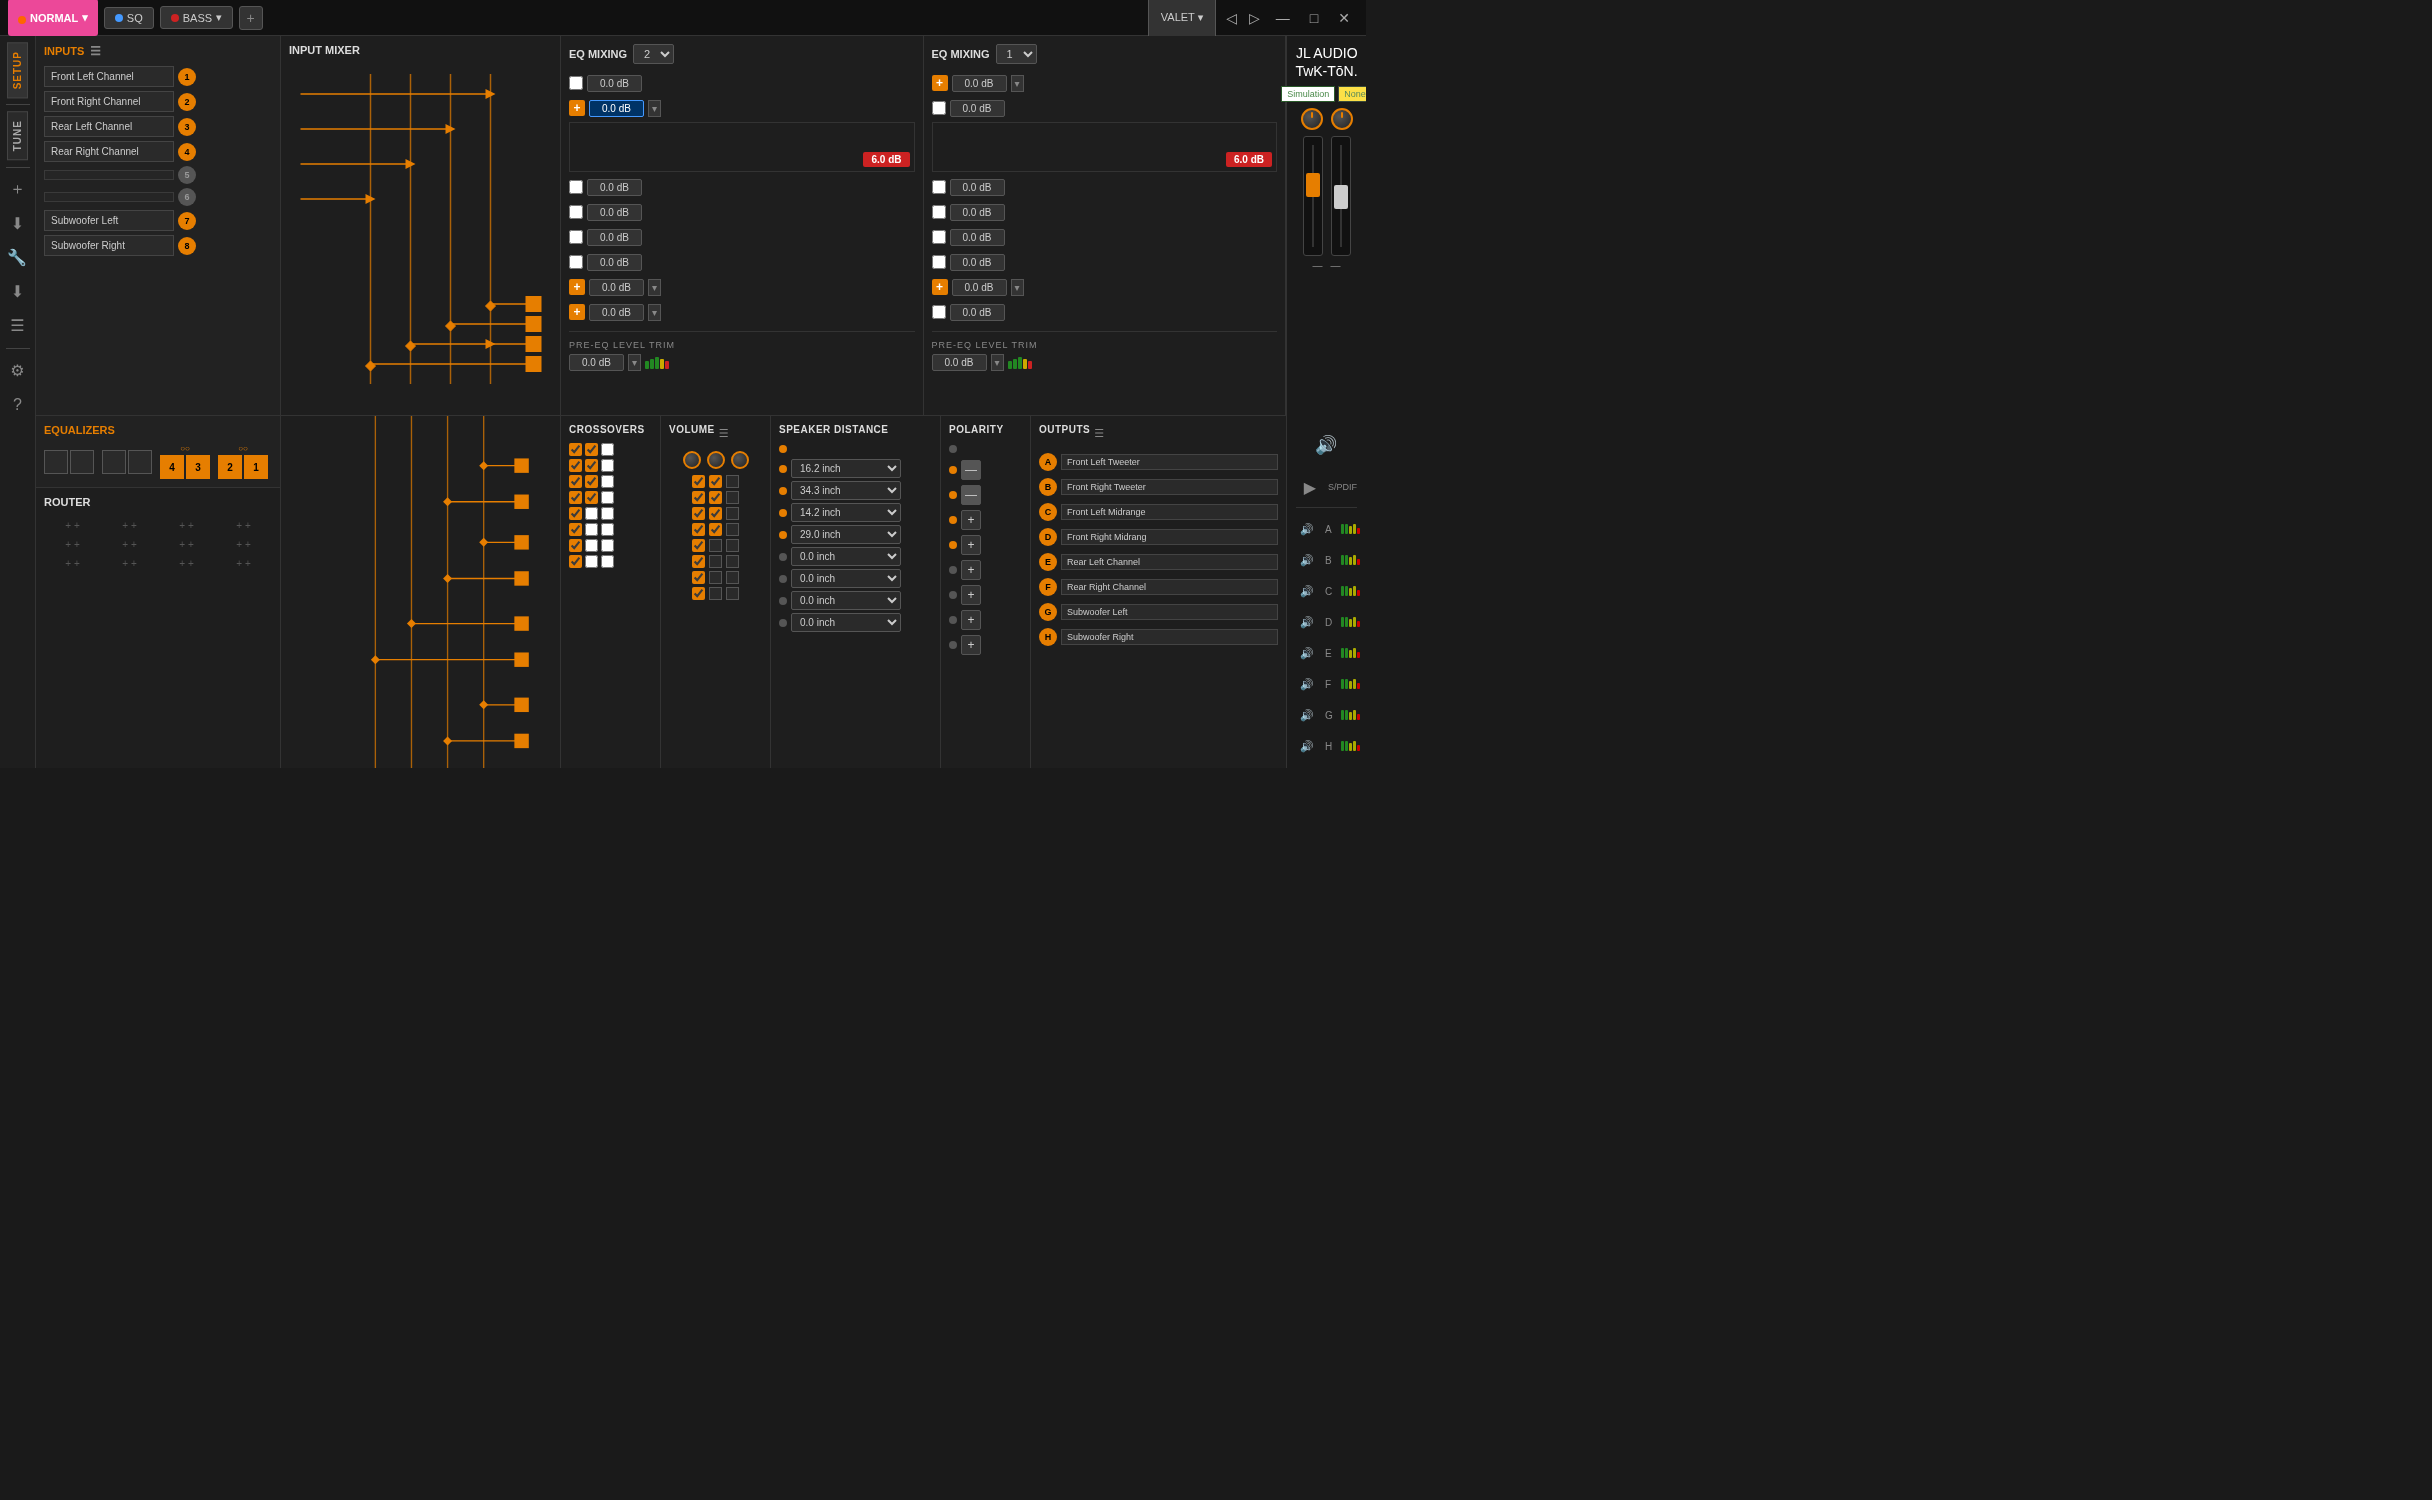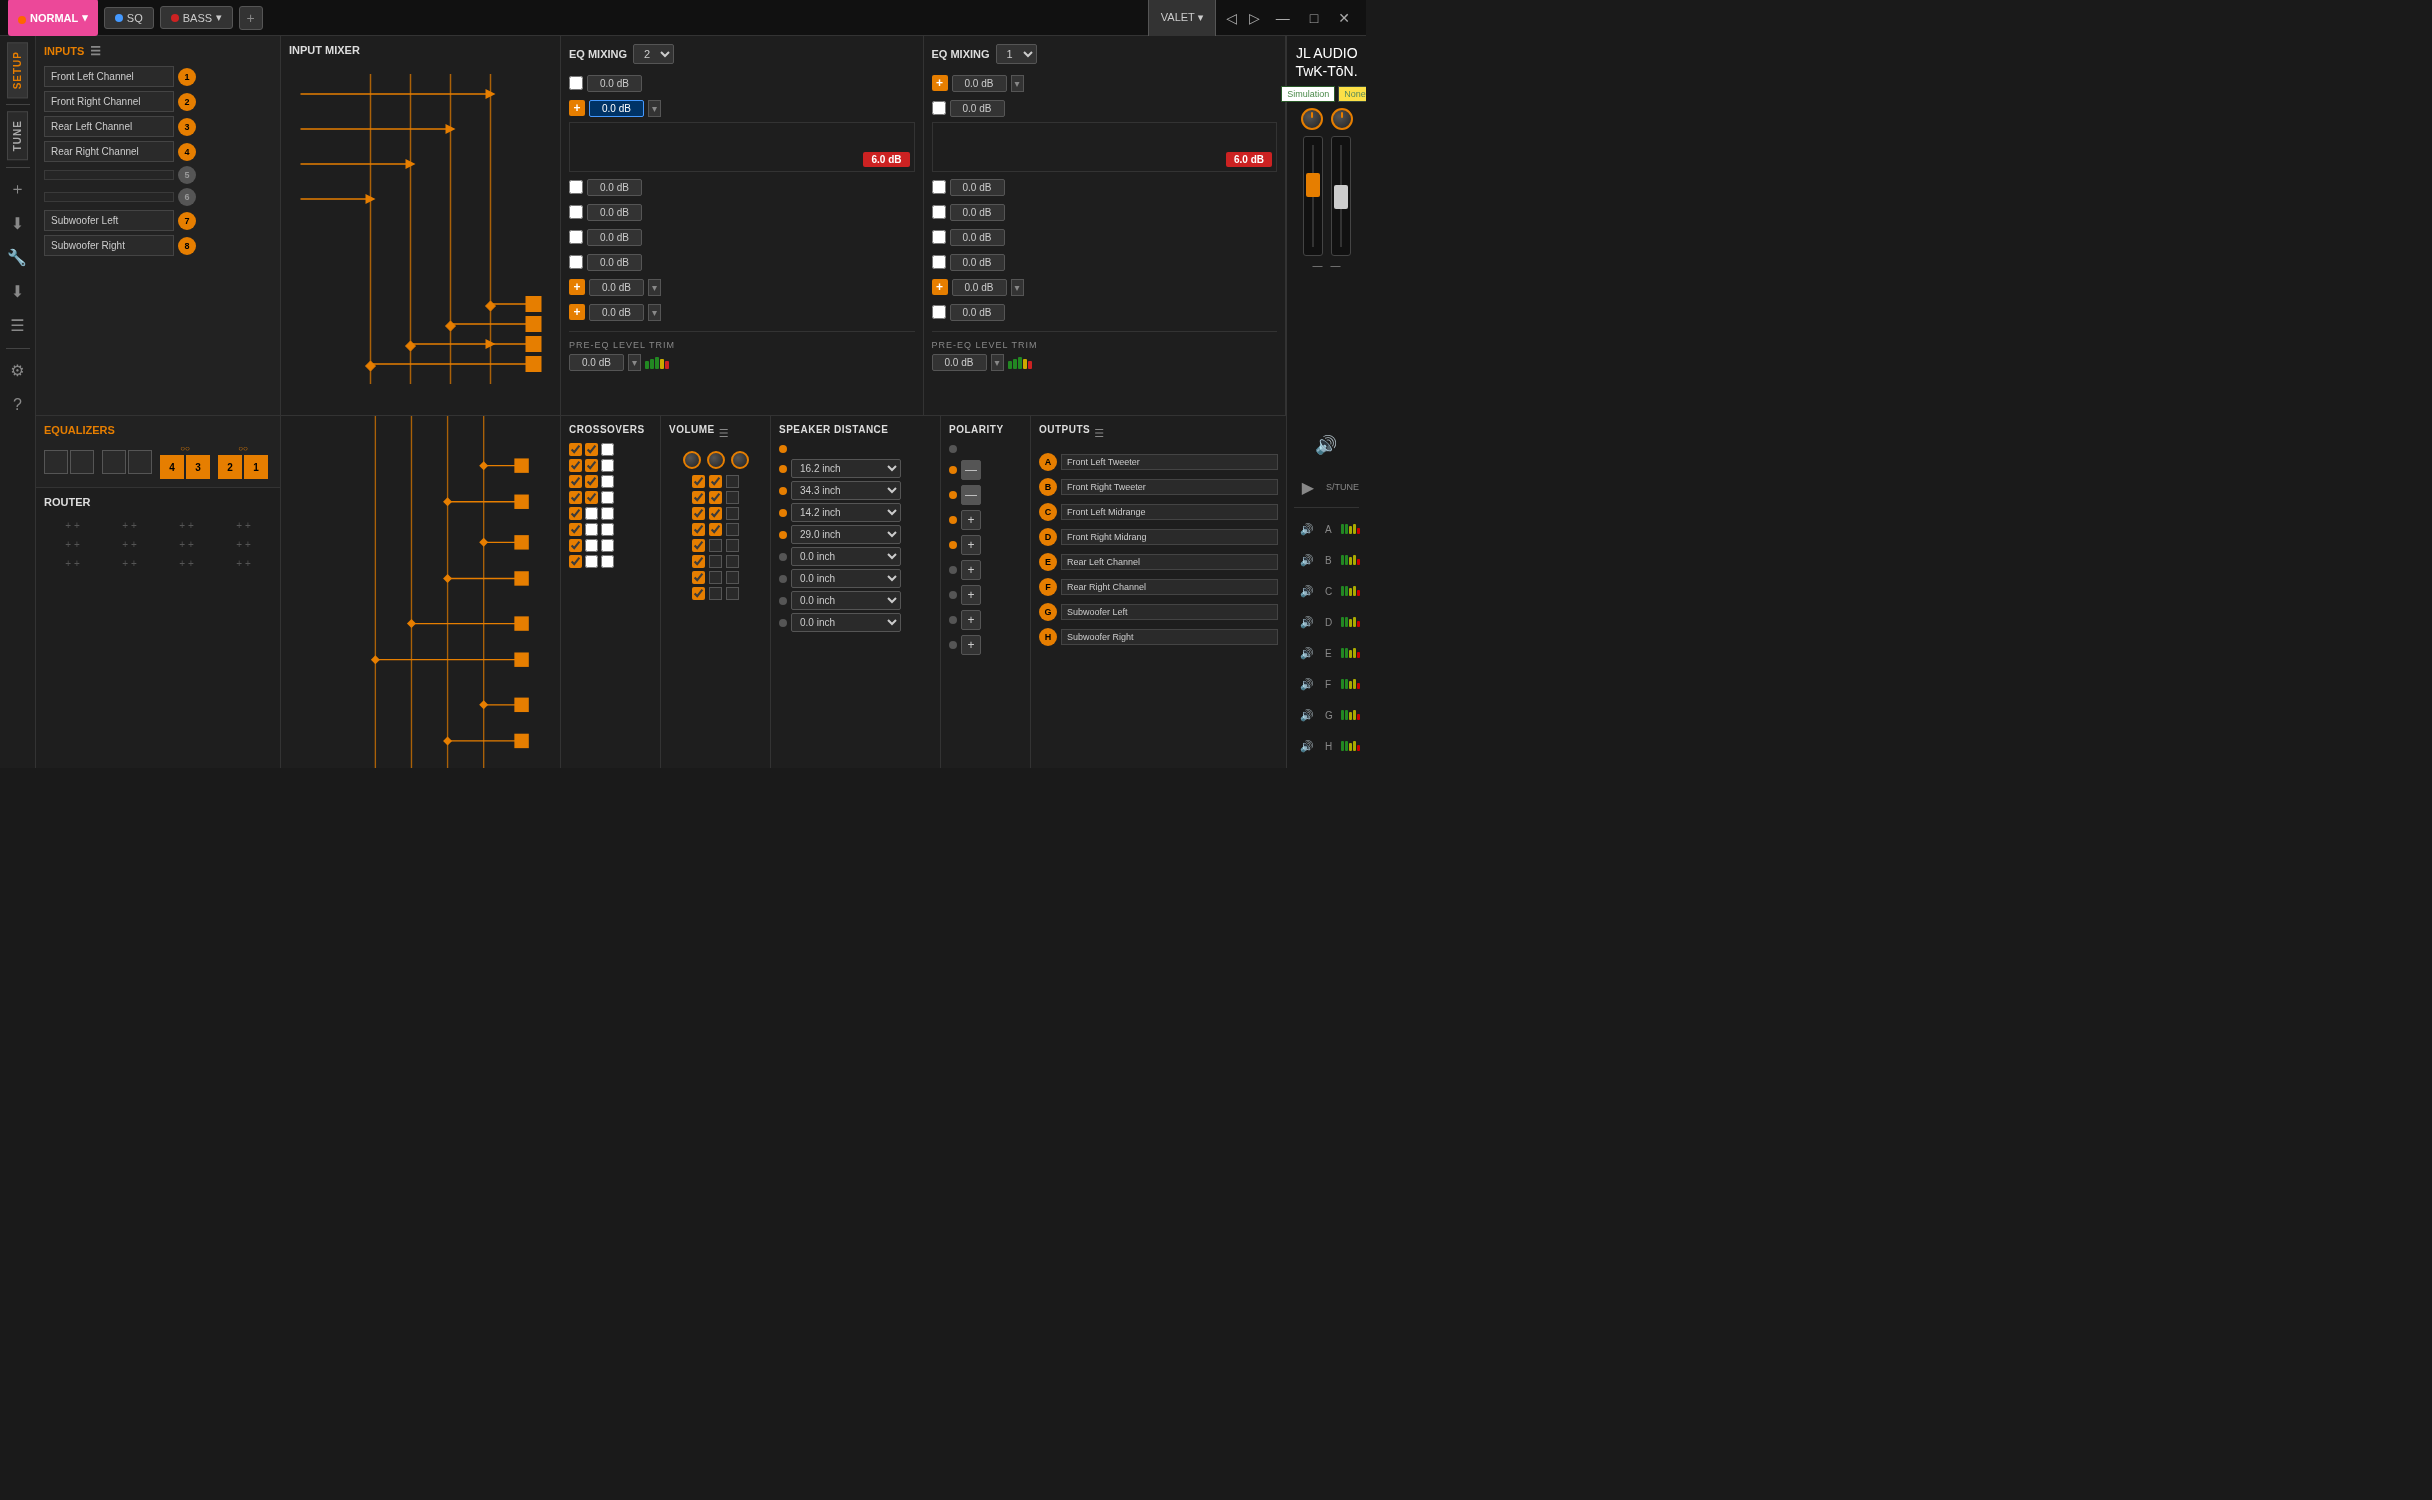--- a/index.html
+++ b/index.html
@@ -1348,21 +1348,21 @@
       <div style="display:flex;gap:8px;font-size:10px;color:#888;">
         <span>—</span>
         <span>—</span>
       </div>
     </div>
 
     <button class="sidebar-icon-btn active" style="font-size:18px;">🔊</button>
 
     <div class="spdif-row">
       <button class="sidebar-icon-btn">▶</button>
-      <span class="spdif-label">S/TUNE</span>
+      <span class="spdif-label">S/PDIF</span>
     </div>
 
     <div class="right-out-row">
       <button class="sidebar-icon-btn" style="font-size:11px;color:#e67e00;">🔊</button>
       <span class="out-letter-sm">A</span>
       <div class="mini-meter">
         <div class="mini-bar"></div>
         <div class="mini-bar"></div>
         <div class="mini-bar yellow medium"></div>
         <div class="mini-bar yellow"></div>

